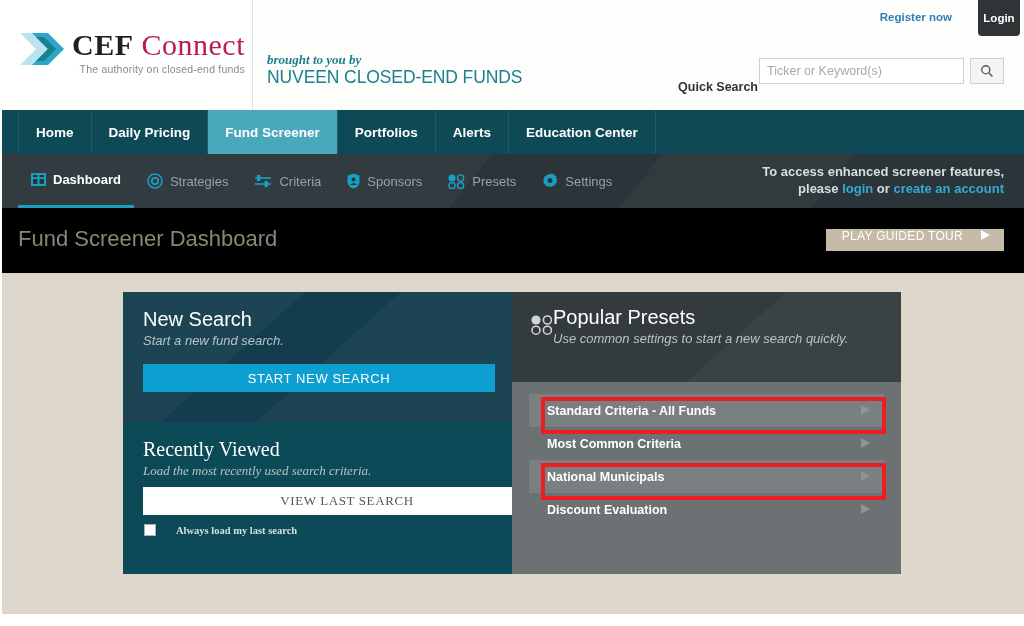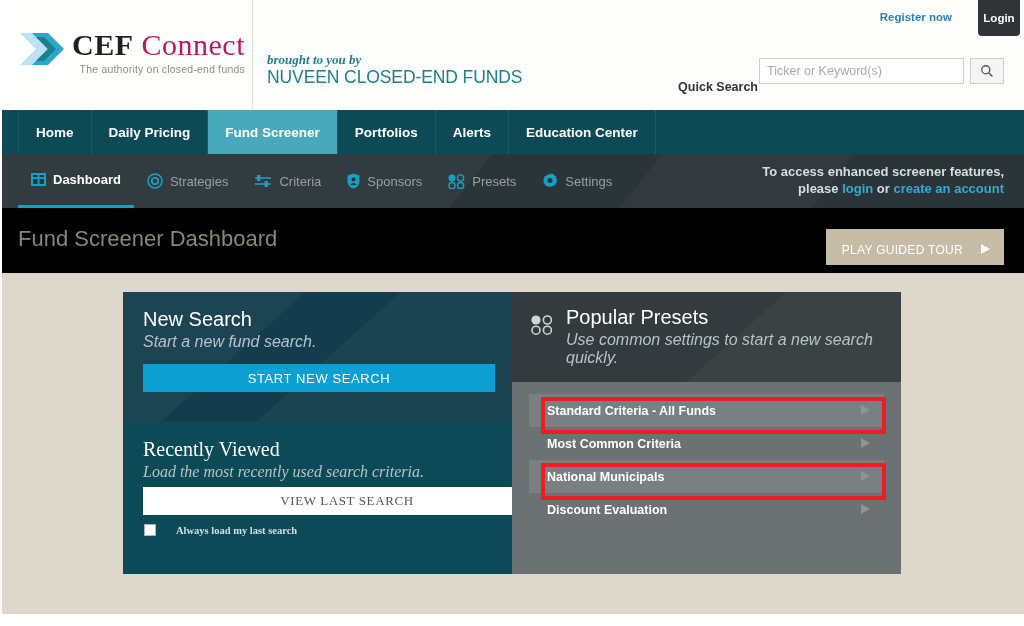--- a/index.html
+++ b/index.html
@@ -127,21 +127,21 @@
     border-bottom: 1px solid #d8d3c6;
   }
   .page-title {
     position: absolute; left: 18px; top: 18px;
     font-size: 22px; color: #8d8575; font-weight: normal;
   }
   .tour-btn-inner {
     position: absolute; right: 20px; top: 229px;
     background: #c5bba6; color: #ffffff;
     font-size: 12px; letter-spacing: .3px;
-    padding: 14px 14px 8px 16px;
+    padding: 0 14px 8px 16px;
     display: flex; align-items: center; gap: 18px;
     cursor: pointer;
   }
 
   
   .content {
     position: relative; height: 340px; background: #ddd8cb;
   }
 
   .panel-newsearch {
@@ -175,21 +175,21 @@
   .panel-presets-body {
     position: absolute; left: 512px; top: 108px;
     width: 389px; height: 192px;
     background: #6c7173;
   }
 
   .panel-h {
     position: relative; color: #ffffff; font-size: 20px; font-weight: normal;
   }
   .panel-sub {
-    position: relative; font-style: italic; font-size: 16px; color: #b6c3c8;
+    position: relative; font-style: italic; font-size: 13px; color: #b6c3c8;
     margin-top: 2px;
   }
 
   .ns-head { position: absolute; left: 20px; top: 16px; }
   .btn-start {
     position: absolute; left: 20px; top: 72px;
     width: 352px; height: 28px;
     background: #0e9fd2; color: #ffffff;
     font-size: 13px; letter-spacing: .6px;
     display: flex; align-items: center; justify-content: center;
@@ -209,21 +209,21 @@
     position: absolute; left: 21px; top: 102px;
     display: flex; align-items: center; gap: 20px; cursor: pointer;
   }
   .chk-box {
     width: 12px; height: 12px; background: #ffffff; border: 1px solid #9db4ba;
   }
   .chk-label { font-size: 10.5px; color: #cfe0e4; font-weight: bold; }
 
   .pp-head {
     position: absolute; left: 19px; top: 14px;
-    display: flex; align-items: flex-start; gap: 13px;
+    display: flex; align-items: flex-start; 
   }
   .pp-dots { margin-top: 9px; }
 
   .preset-row {
     position: absolute; left: 17px; width: 355px; height: 33px;
     display: flex; align-items: center; cursor: pointer;
   }
   .preset-row .pr-label {
     color: #ffffff; font-size: 12.5px; font-weight: bold; padding-left: 18px;
   }

